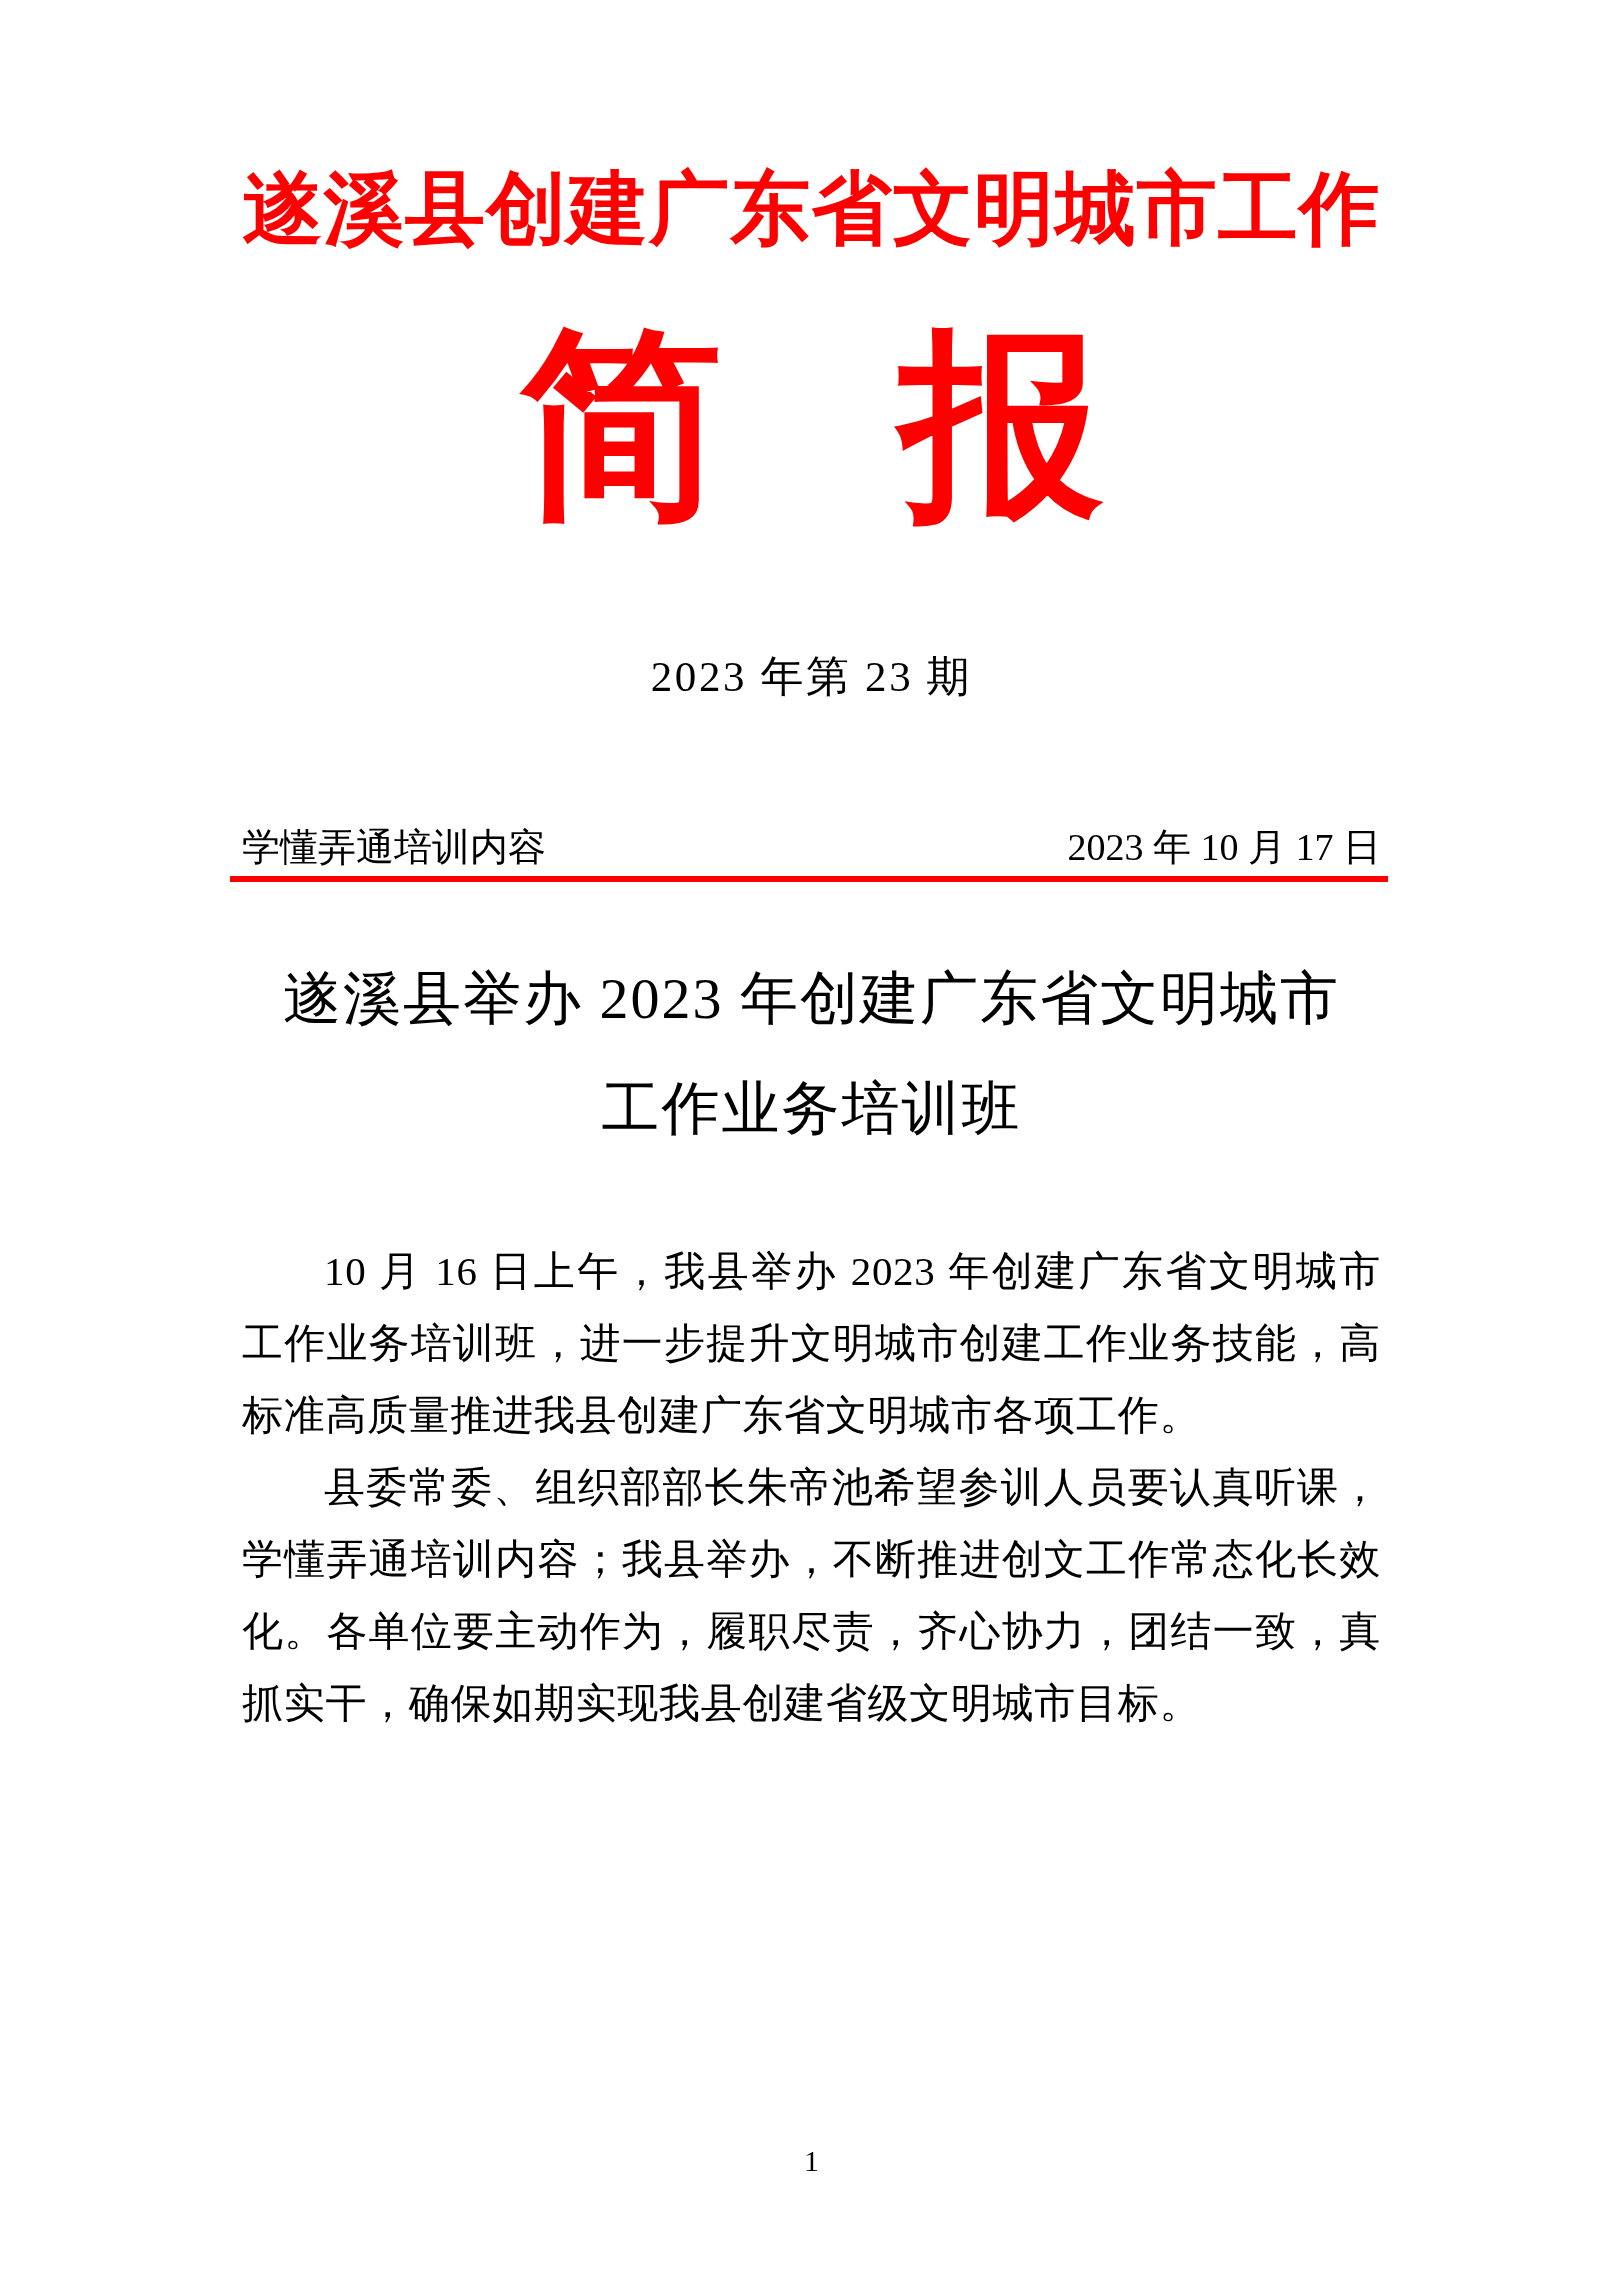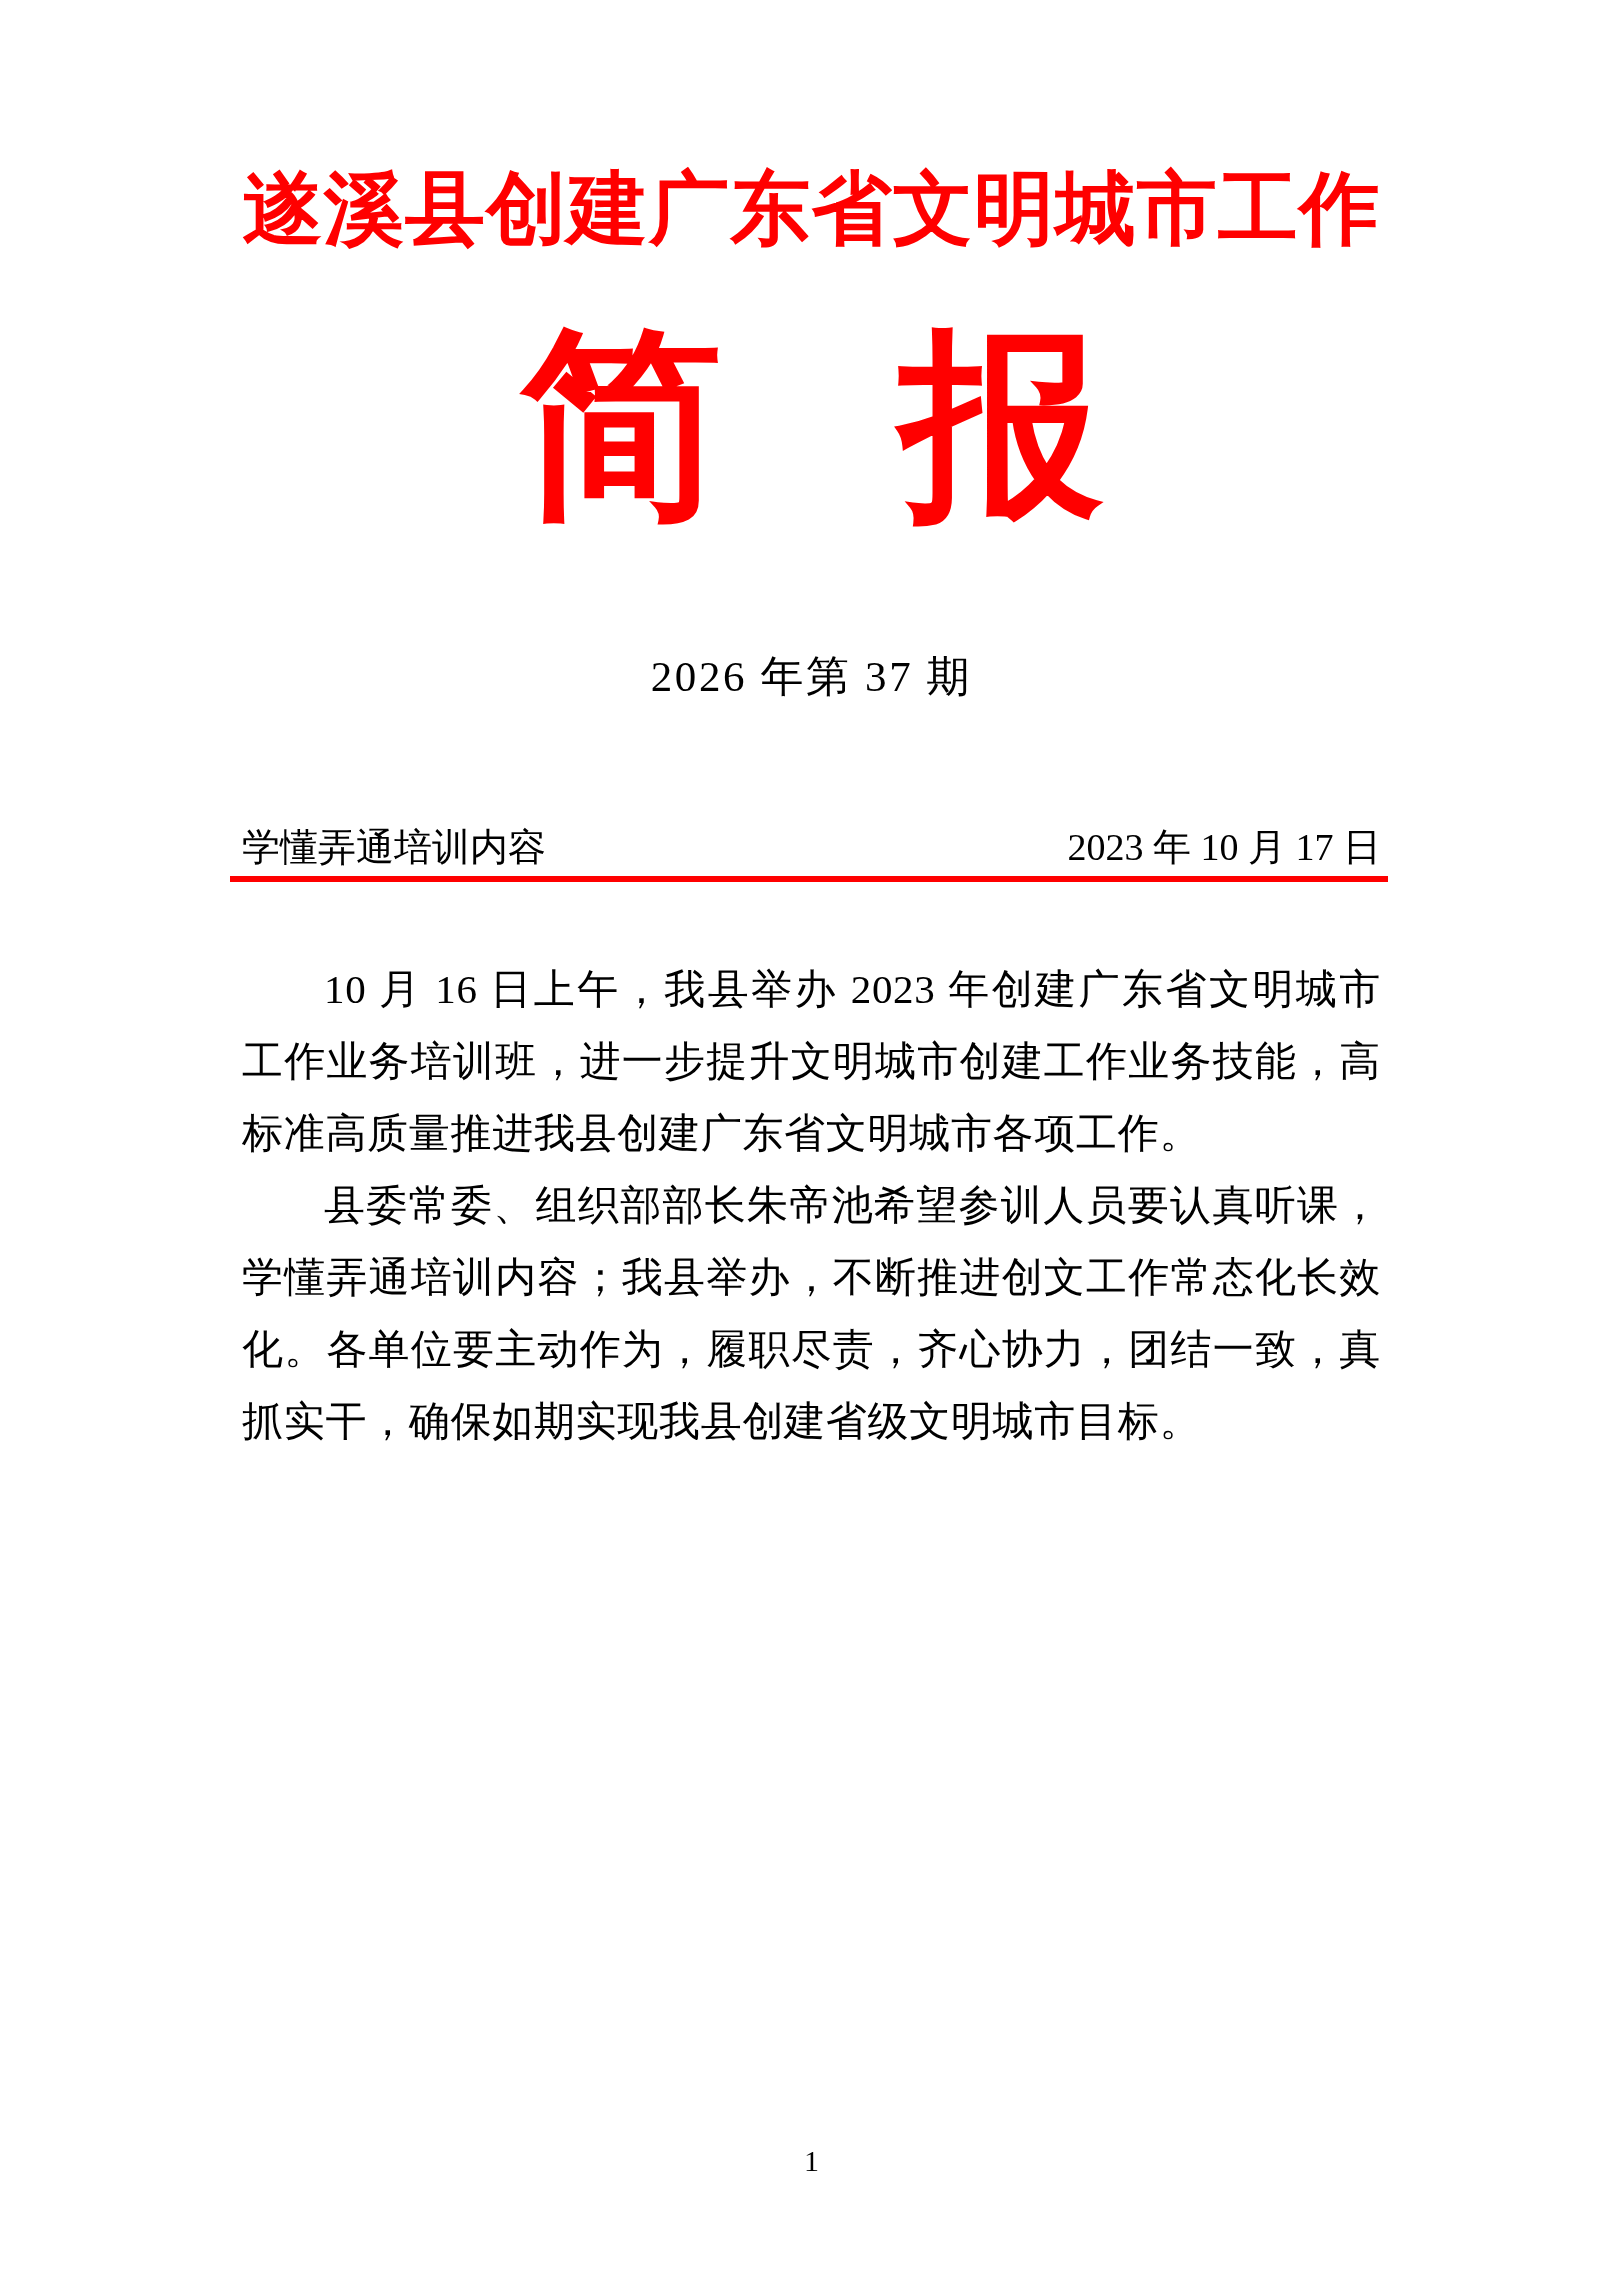--- a/index.html
+++ b/index.html
@@ -108,31 +108,35 @@
   <div class="content">
 
     <header>
       <h1 class="masthead-line">遂溪县创建广东省文明城市工作</h1>
 
       <div class="masthead-big">
         <span>简</span>
         <span>报</span>
       </div>
 
-      <div class="issue-line">2026 年第 37 期</div>
+      <div class="issue-line">2023 年第 23 期</div>
 
       <div class="meta-row">
         <span class="editor">学懂弄通培训内容</span>
         <span class="date">2023 年 10 月 17 日</span>
       </div>
 
       <div class="red-rule"></div>
     </header>
 
     <main>
+      <h2 class="article-title">
+        <span>遂溪县举办 2023 年创建广东省文明城市</span><br>
+        <span>工作业务培训班</span>
+      </h2>
 
       <p class="body-para first">10 月 16 日上午，我县举办 2023 年创建广东省文明城市工作业务培训班，进一步提升文明城市创建工作业务技能，高标准高质量推进我县创建广东省文明城市各项工作。</p>
 
       <p class="body-para">县委常委、组织部部长朱帝池希望参训人员要认真听课，学懂弄通培训内容；我县举办，不断推进创文工作常态化长效化。各单位要主动作为，履职尽责，齐心协力，团结一致，真抓实干，确保如期实现我县创建省级文明城市目标。</p>
     </main>
   </div>
 
   <footer>
     <div class="page-number">1</div>
   </footer>

